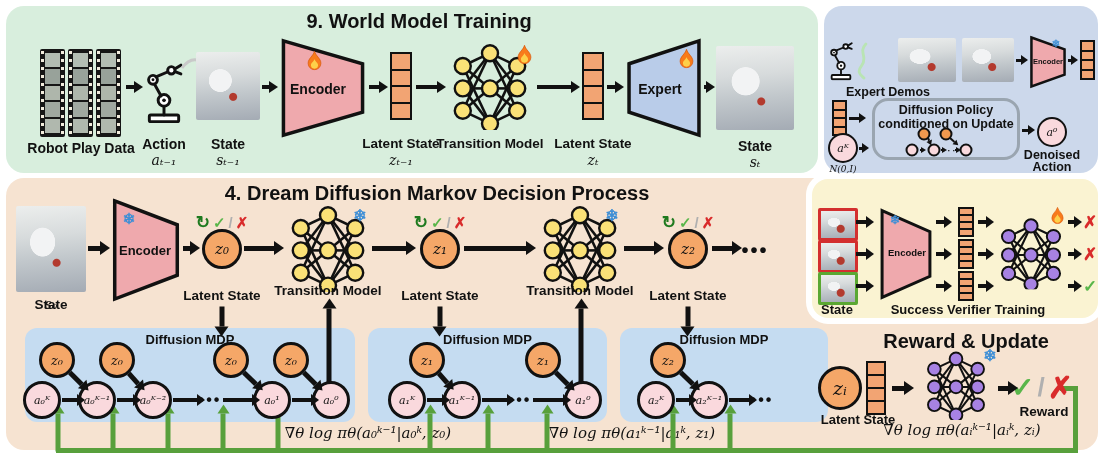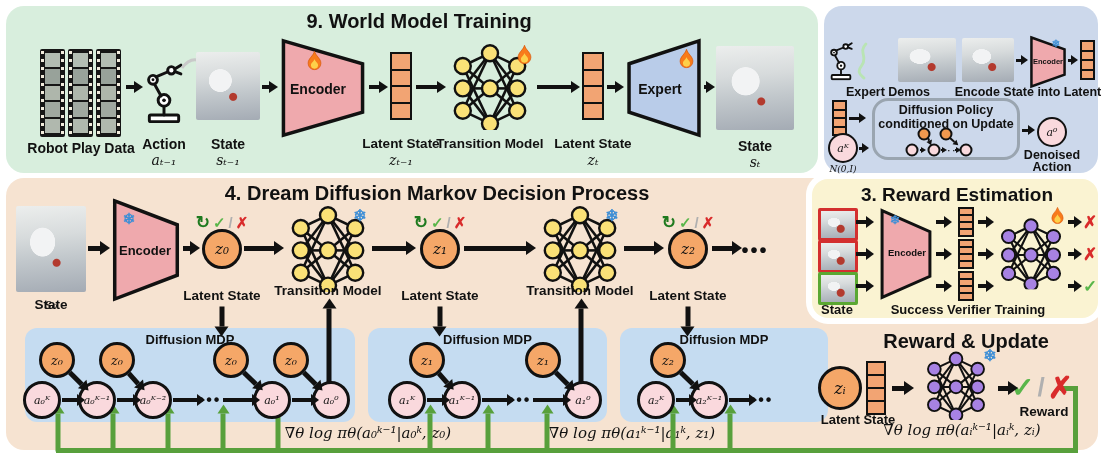--- a/index.html
+++ b/index.html
@@ -212,21 +212,20 @@
     <polygon points="4,4 96,36 96,104 4,136" fill="#efa9ad" stroke="#111" stroke-width="2.5" vector-effect="non-scaling-stroke"></polygon>
     </svg>
   <div class="snow" style="left:1056px;top:38px;font-size:10px">❄</div>
   <div class="lbl" style="left:1048px;top:57px;font-size:7.5px">Encoder</div>
   <div class="bar" style="left:1080px;top:40px;width:15px;height:40px">
       <i></i>
       <i></i>
       <i></i>
       <i></i>
     </div>
-  <div class="lbl" style="left:1028px;top:85px;font-size:12.5px">Encode State into Latent</div>
 
   <div class="bar" style="left:832px;top:100px;width:15px;height:36px">
       <i></i>
       <i></i>
       <i></i>
       <i></i>
     </div>
   <div class="circ ac" style="left:843px;top:148px;width:30px;height:30px;font-size:11px;border-width:2.5px">aᴷ</div>
   <div class="math" style="left:843px;top:164px;font-size:9px">N(0,I)</div>
 
@@ -237,21 +236,20 @@
   <div class="circ" style="left:946px;top:134px;width:13px;height:13px;background:#f0984e;border-width:2px"></div>
   <div class="circ ac" style="left:912px;top:150px;width:13px;height:13px;border-width:2px"></div>
   <div class="circ ac" style="left:934px;top:150px;width:13px;height:13px;border-width:2px"></div>
   <div class="dots" style="left:950px;top:151px;font-size:9px">···</div>
   <div class="circ ac" style="left:966px;top:150px;width:13px;height:13px;border-width:2px"></div>
 
   <div class="circ ac" style="left:1052px;top:132px;width:30px;height:30px;font-size:11px;border-width:2.5px">a⁰</div>
   <div class="lbl" style="left:1052px;top:148px;font-size:12.5px">Denoised</div>
   <div class="lbl" style="left:1052px;top:160px;font-size:12.5px">Action</div>
 
-  <div class="ptitle" style="left:957px;top:184px;font-size:19px">3. Reward Estimation</div>
   <div class="photo" style="left:818px;top:208px;width:34px;height:27px;border:3px solid #d32f2f"></div>
   <div class="photo" style="left:818px;top:240px;width:34px;height:27px;border:3px solid #d32f2f"></div>
   <div class="photo" style="left:818px;top:272px;width:34px;height:27px;border:3px solid #5aa832"></div>
   <div class="lbl" style="left:837px;top:302px;font-size:13px">State</div>
 
   <svg class="trap" style="left:880px;top:208px;width:52px;height:92px" viewBox="0 0 100 140" preserveAspectRatio="none">
     <polygon points="4,4 96,36 96,104 4,136" fill="#efa9ad" stroke="#111" stroke-width="3" vector-effect="non-scaling-stroke"></polygon>
     </svg>
   <div class="snow" style="left:895px;top:213px;font-size:12px">❄</div>
   <div class="lbl" style="left:907px;top:247px;font-size:9.5px">Encoder</div>
@@ -335,21 +333,21 @@
     <span style="color:#d92b2b">✗</span>
   </div>
   <div class="circ zc" style="left:688px;top:249px;width:40px;height:40px;font-size:15px">z₂</div>
   <div class="lbl" style="left:688px;top:288px">Latent State</div>
   <div class="dots" style="left:755px;top:250px;font-size:20px">•••</div>
 
   <div class="math" style="left:368px;top:424px;font-size:15px">∇θ log πθ(a₀ᵏ⁻¹|a₀ᵏ, z₀)</div>
   <div class="math" style="left:632px;top:424px;font-size:15px">∇θ log πθ(a₁ᵏ⁻¹|a₁ᵏ, z₁)</div>
 
   <div class="ptitle" style="left:966px;top:330px;font-size:20px">Reward &amp; Update</div>
-  <div class="circ zc" style="left:840px;top:388px;width:44px;height:44px;font-size:16px">zᵢ</div>
+  <div class="circ zc" style="left:840px;top:388px;width:44px;height:44px;font-size:19px">zᵢ</div>
   <div class="bar" style="left:866px;top:361px;width:20px;height:54px">
       <i></i>
       <i></i>
       <i></i>
       <i></i>
     </div>
   <div class="lbl" style="left:858px;top:412px;font-size:13px">Latent State</div>
   <svg class="net" style="left:920px;top:350px;width:72px;height:70px;color:#a782e3" viewBox="0 0 100 110">
       <use href="#nn"></use>
     </svg>

